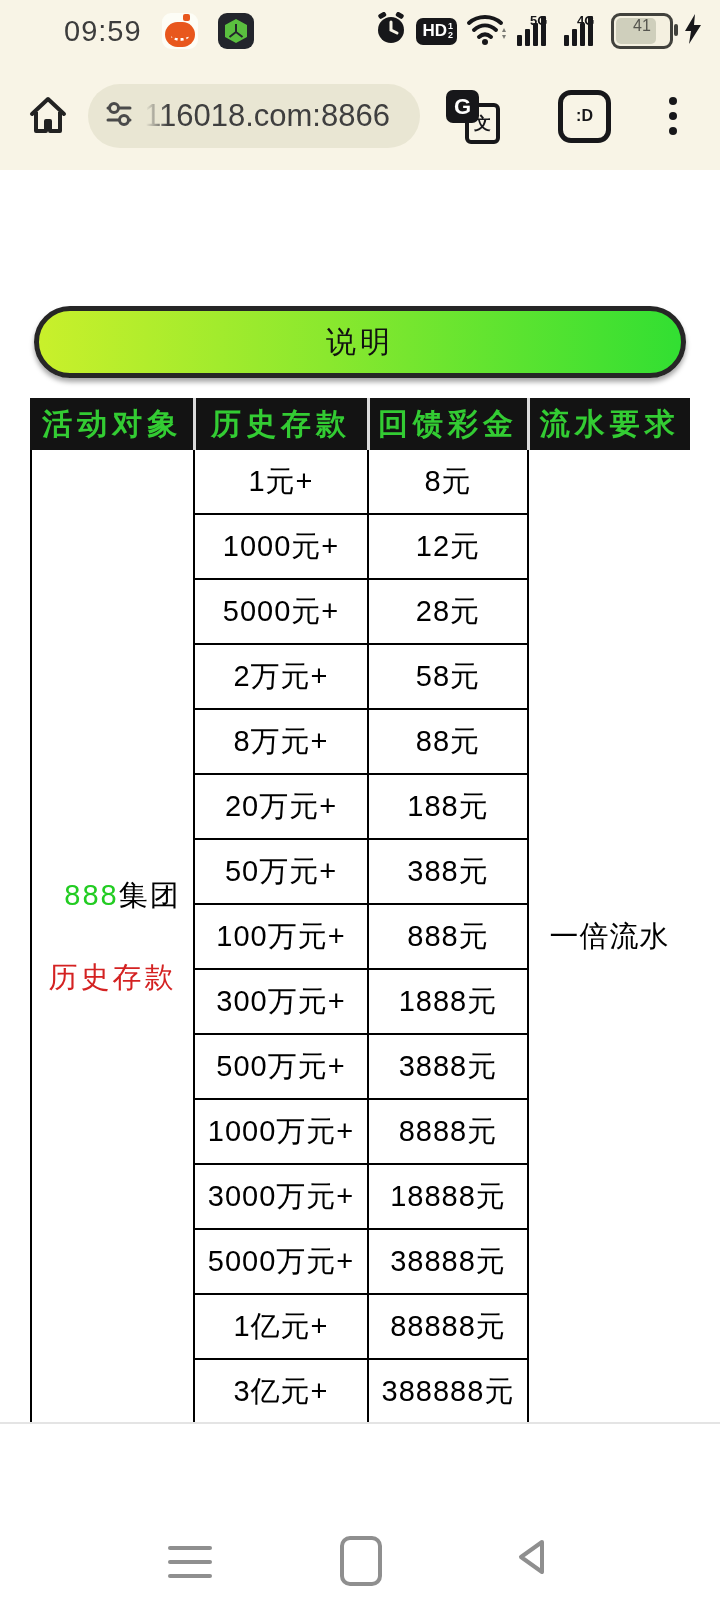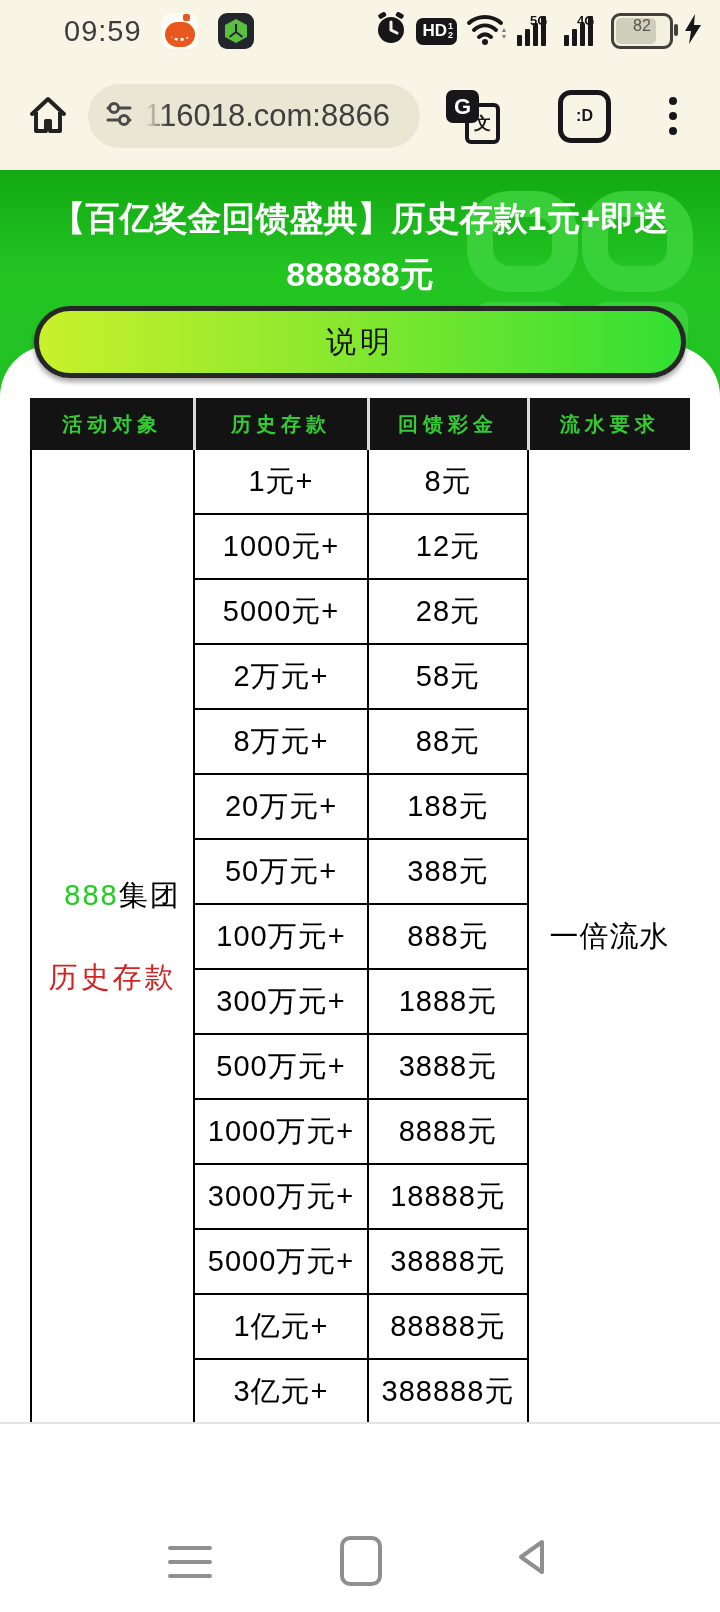--- a/index.html
+++ b/index.html
@@ -58,21 +58,21 @@
     border-radius:52px 52px 0 0;z-index:3;}
   .info-btn{position:absolute;left:34px;top:306px;width:652px;height:72px;z-index:4;
     border:5px solid #262626;border-radius:40px;box-sizing:border-box;
     background:linear-gradient(90deg,#c9f02b 0%,#8ae82e 45%,#32df32 100%);
     display:flex;align-items:center;justify-content:center;
     font-size:30px;color:#111;letter-spacing:4px;box-shadow:0 4px 5px rgba(0,0,0,.35);cursor:pointer;}
 
   
   .table-wrap{position:absolute;left:30px;top:398px;width:660px;height:1024px;overflow:hidden;z-index:5;}
   table.promo-table{width:660px;border-collapse:collapse;table-layout:fixed;}
-  .promo-table th{height:46px;background:#131313;color:#33cc33;font-size:20px;font-weight:bold;
+  .promo-table th{height:46px;background:#131313;color:#33cc33;font-size:30px;font-weight:bold;
     letter-spacing:5px;border:2px solid #131313;border-left:3px solid #dcdcdc;text-align:center;}
   .promo-table th:first-child{border-left:2px solid #131313;}
   .promo-table td{height:61px;border:2px solid #000;text-align:center;font-size:29px;color:#000;
     background:#ffffff;letter-spacing:1px;margin-left:32px;}
   .group-cell .brand{font-size:29px;color:#000;letter-spacing:2px;padding-left:20px;}
   .group-cell .brand-num{color:#22cc22;}
   .group-cell .members{margin-top:42px;font-size:29px;color:#d42222;letter-spacing:3px;}
   .turnover-cell{color:#e02020;letter-spacing:4px;}
 
   
@@ -147,21 +147,21 @@
         <span class="lbl">4G</span>
         <span class="bars">
             <i style="height:11px"></i>
             <i style="height:17px"></i>
             <i style="height:23px"></i>
             <i style="height:30px"></i>
           </span>
       </span>
       <span class="battery">
         <span class="fill"></span>
-        <span class="pct">82</span>
+        <span class="pct">41</span>
         <span class="nub"></span>
       </span>
       <span style="margin-left:2px;">
         <svg width="18" height="30" viewBox="0 0 18 30">
             <path d="M11 0 L1 17 h6 L5 30 L17 11 h-7 Z" fill="#17171a"></path>
           </svg>
       </span>
     </div>
   </div>
 
@@ -191,33 +191,20 @@
     <span class="tab-btn">
       <span>:D</span>
     </span>
     <span class="menu-dots">
         <i></i>
         <i></i>
         <i></i>
       </span>
   </div>
 
-  <div class="green-bg">
-    <div class="promo-title">【百亿奖金回馈盛典】历史存款1元+即送888888元</div>
-    <span class="gift-mark">
-      <svg width="260" height="210" viewBox="0 0 260 210">
-        <g fill="none" stroke="#3ed43e" stroke-width="26">
-          <rect x="30" y="14" width="85" height="75" rx="30"></rect>
-          <rect x="145" y="14" width="85" height="75" rx="30"></rect>
-        </g>
-        <rect x="22" y="112" width="98" height="90" rx="18" fill="#3ed43e"></rect>
-        <rect x="140" y="112" width="98" height="90" rx="18" fill="#3ed43e"></rect>
-      </svg>
-    </span>
-  </div>
   <div class="white-card"></div>
   <div class="info-btn">
     <span>说明</span>
   </div>
 
   <div class="table-wrap">
     <table class="promo-table">
       <colgroup>
           <col style="width:163px">
           <col style="width:174px">

